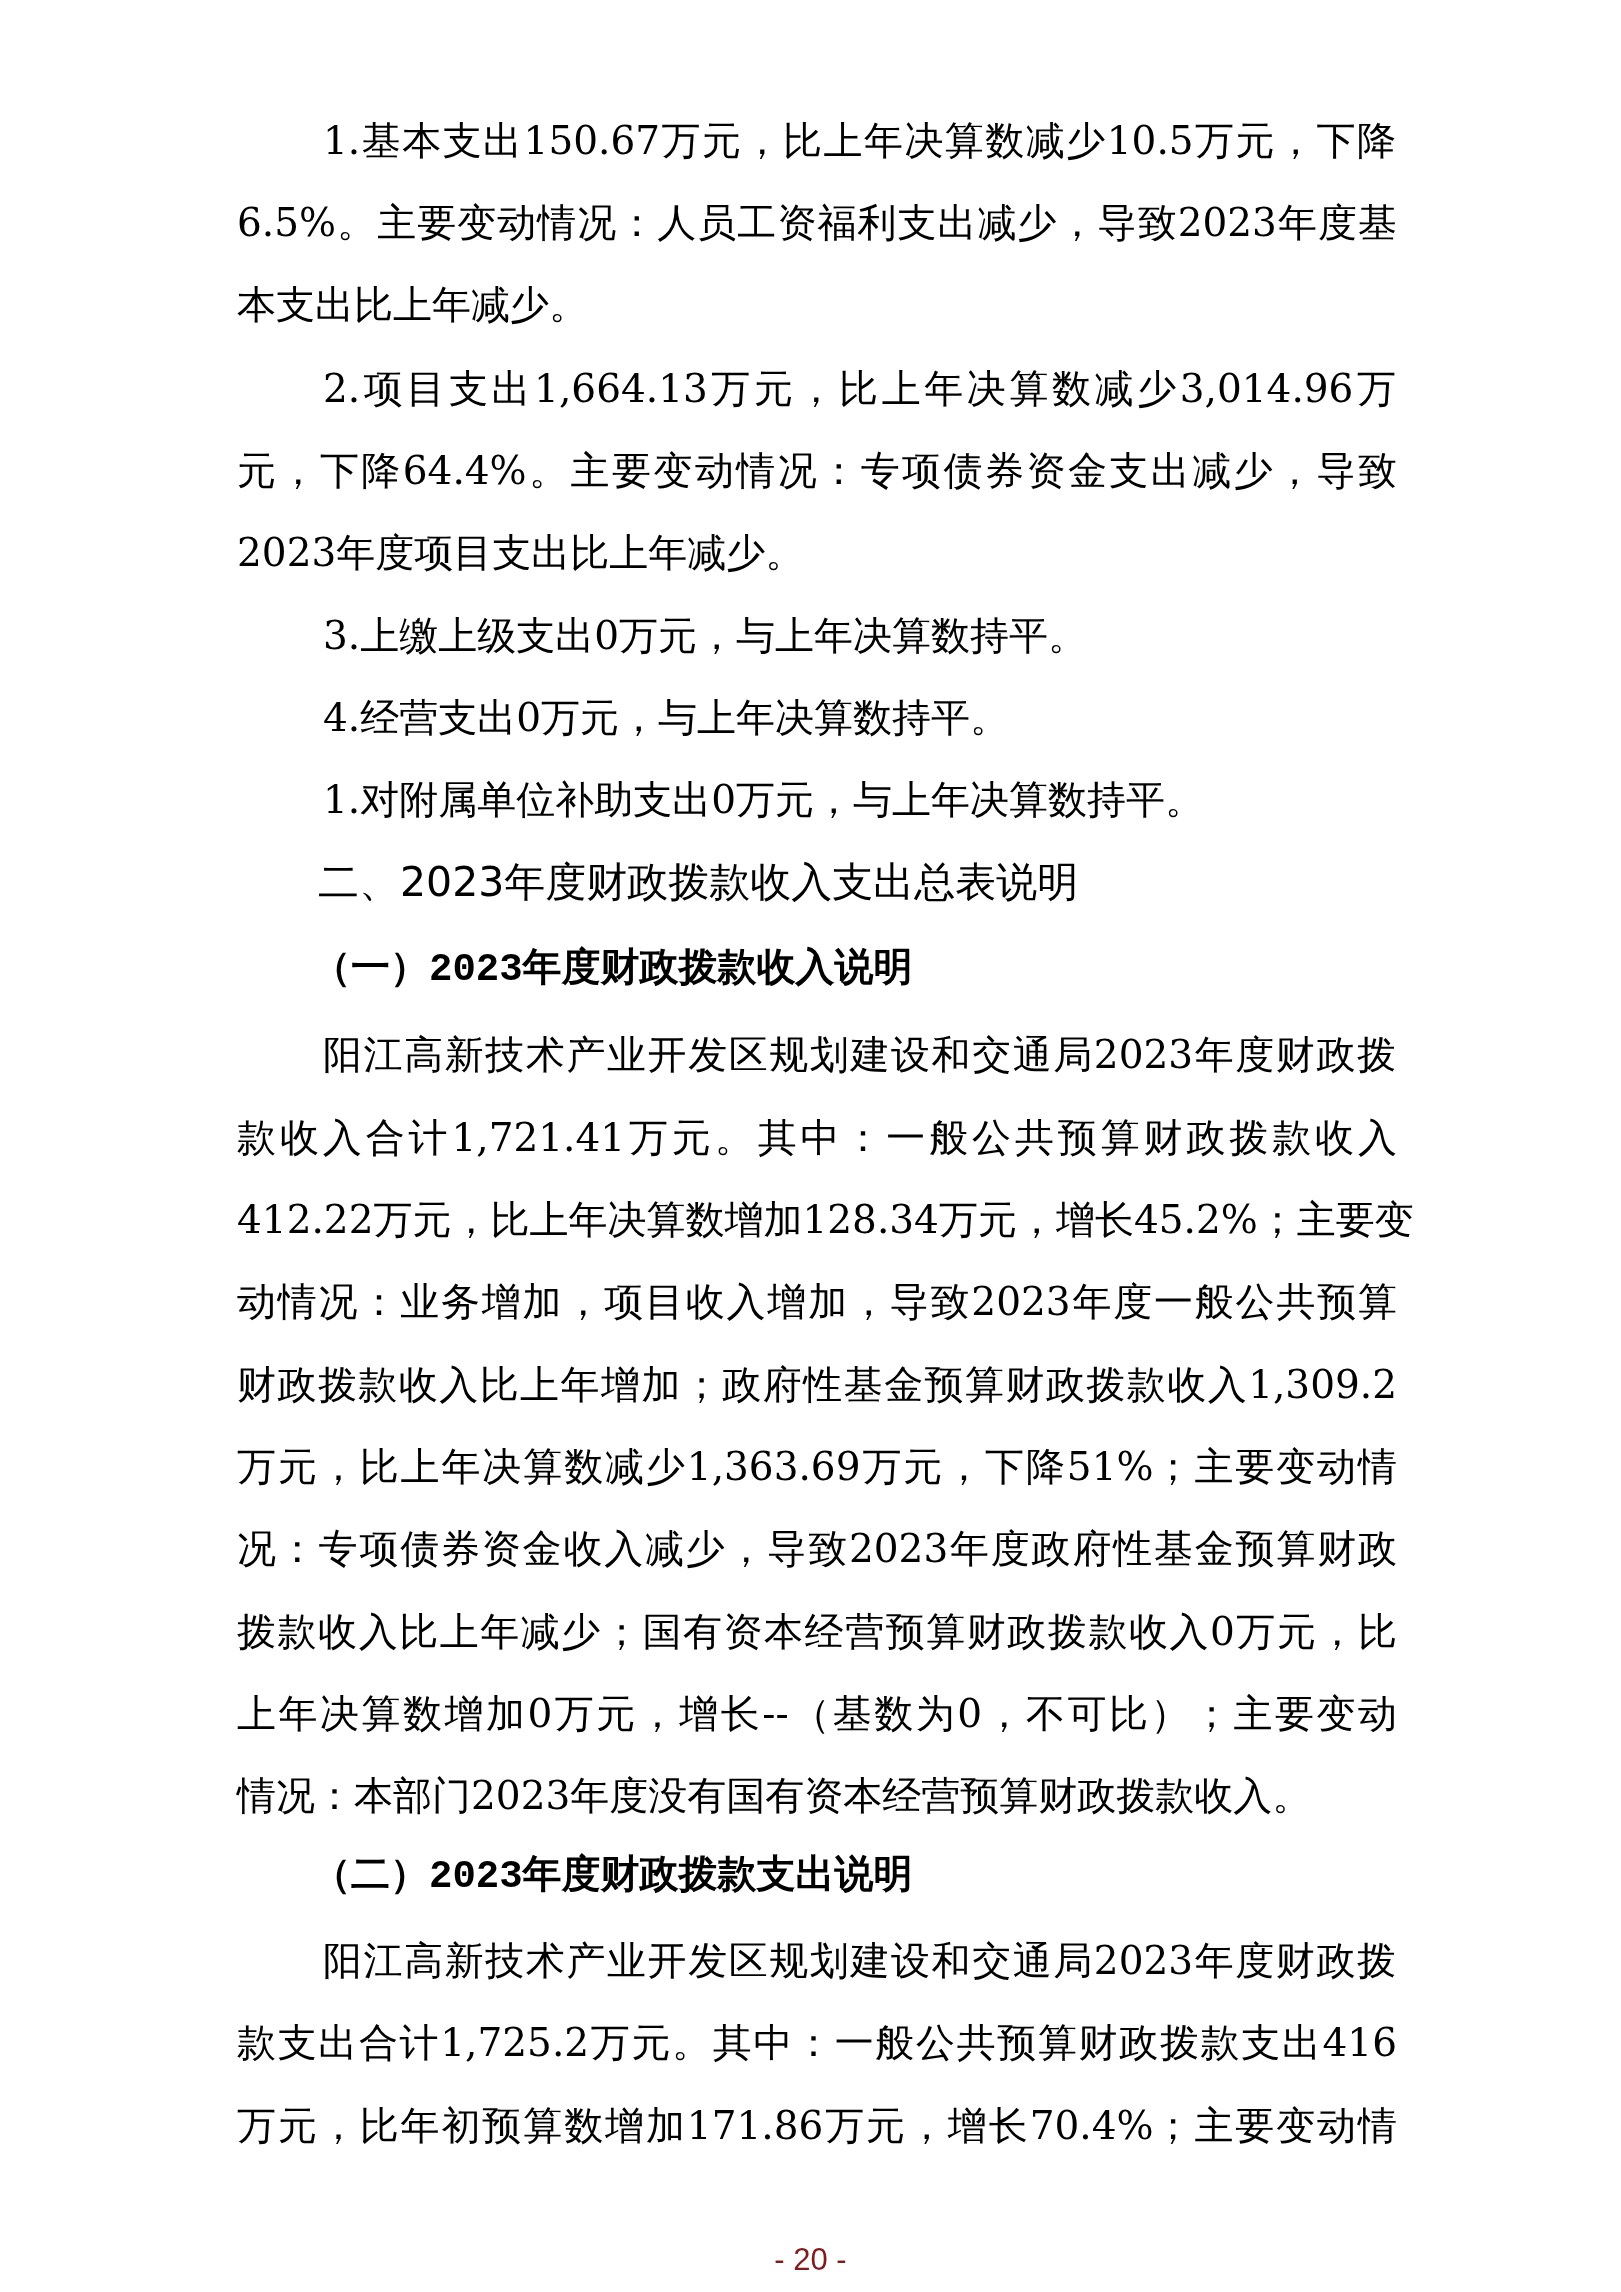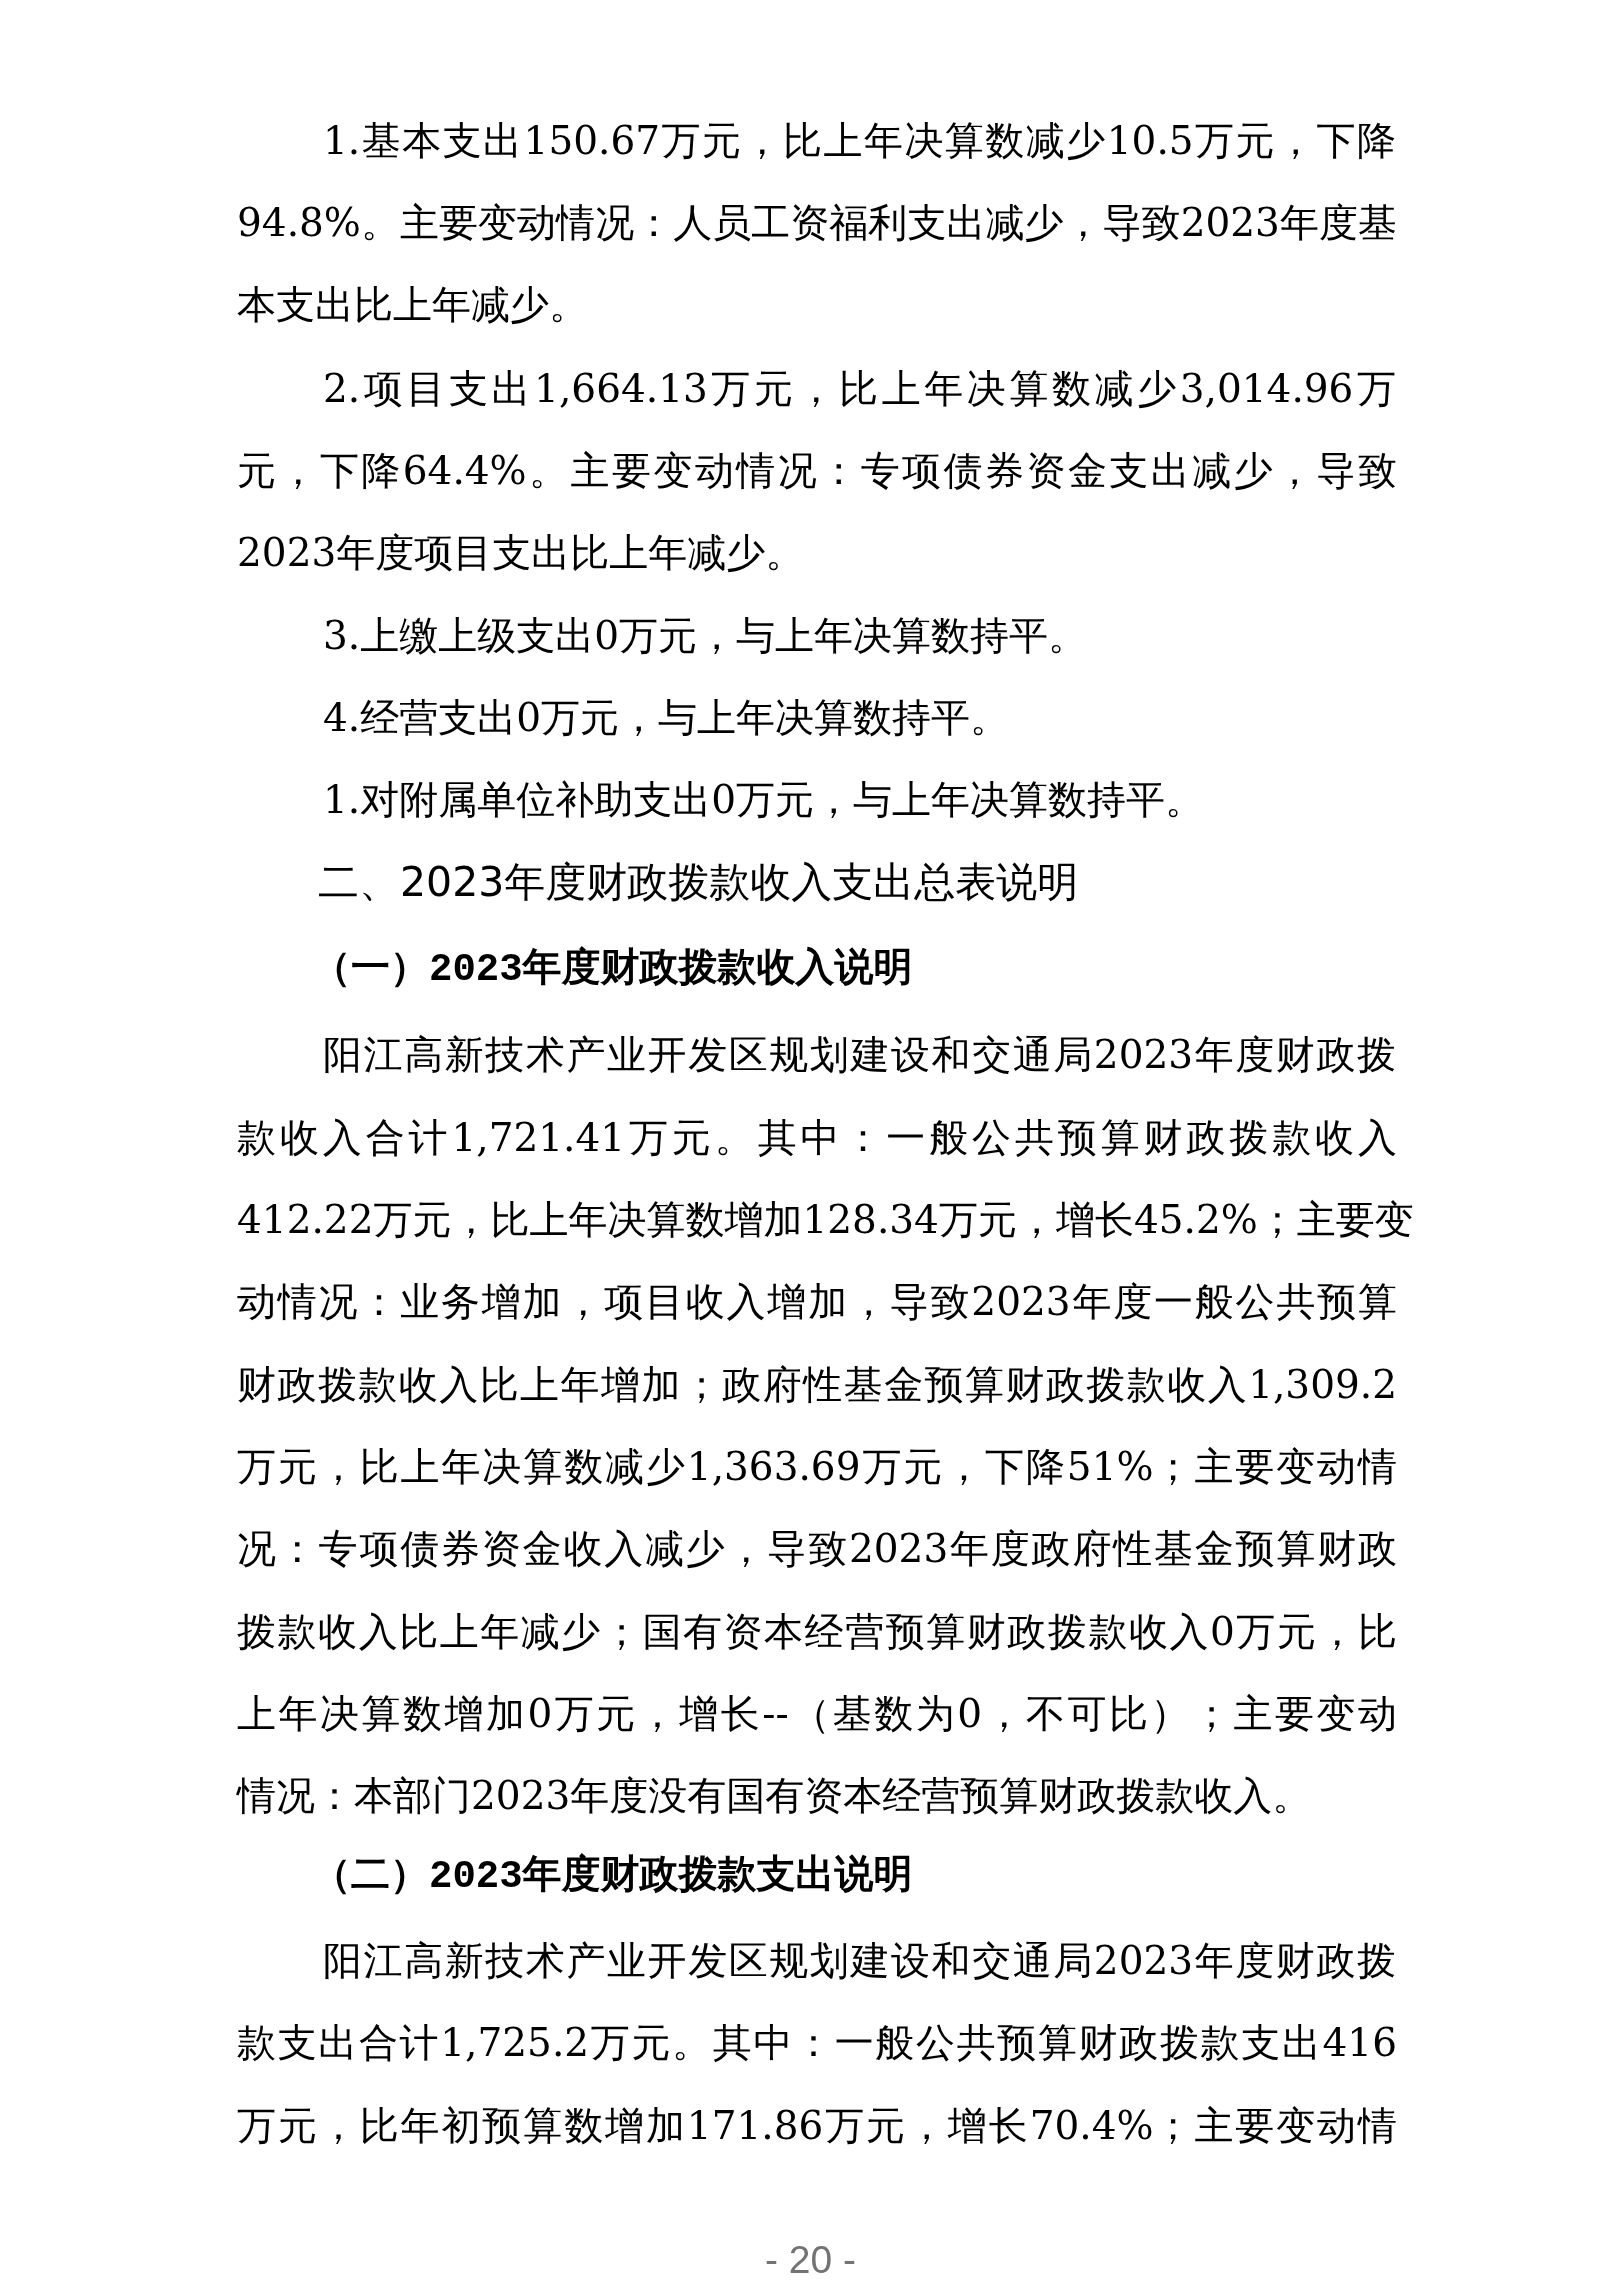--- a/index.html
+++ b/index.html
@@ -44,31 +44,31 @@
   }
   .page-number {
     position: absolute;
     left: 0;
     width: 1621px;
     top: 2238px;
     height: 43px;
     line-height: 43px;
     text-align: center;
     font-family: "Liberation Sans", sans-serif;
-    font-size: 39px;
-    color: #737373;
+    font-size: 31px;
+    color: #7f1d1d;
   }
 </style>
 </head>
 <body>
 
 <div class="page">
 
   <div class="line indent" style="top:111px">1.基本支出150.67万元，比上年决算数减少10.5万元，下降</div>
-  <div class="line" style="top:193px">94.8%。主要变动情况：人员工资福利支出减少，导致2023年度基</div>
+  <div class="line" style="top:193px">6.5%。主要变动情况：人员工资福利支出减少，导致2023年度基</div>
   <div class="line last" style="top:275px">本支出比上年减少。</div>
 
   <div class="line indent" style="top:359px">2.项目支出1,664.13万元，比上年决算数减少3,014.96万</div>
   <div class="line" style="top:441px">元，下降64.4%。主要变动情况：专项债券资金支出减少，导致</div>
   <div class="line last" style="top:523px">2023年度项目支出比上年减少。</div>
 
   <div class="line indent last" style="top:606px">3.上缴上级支出0万元，与上年决算数持平。</div>
   <div class="line indent last" style="top:688px">4.经营支出0万元，与上年决算数持平。</div>
   <div class="line indent last" style="top:770px">1.对附属单位补助支出0万元，与上年决算数持平。</div>
 

